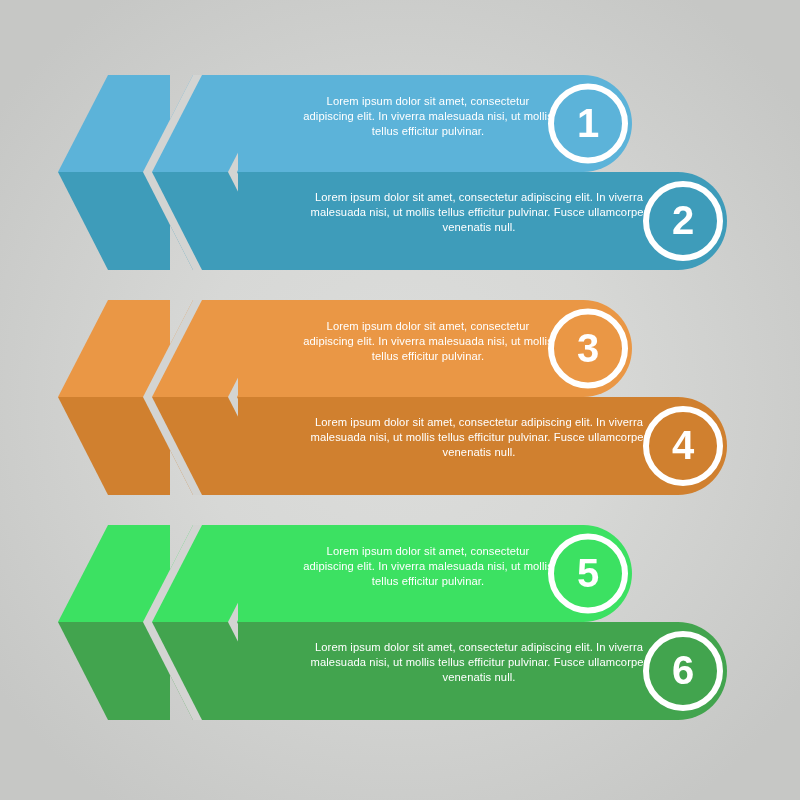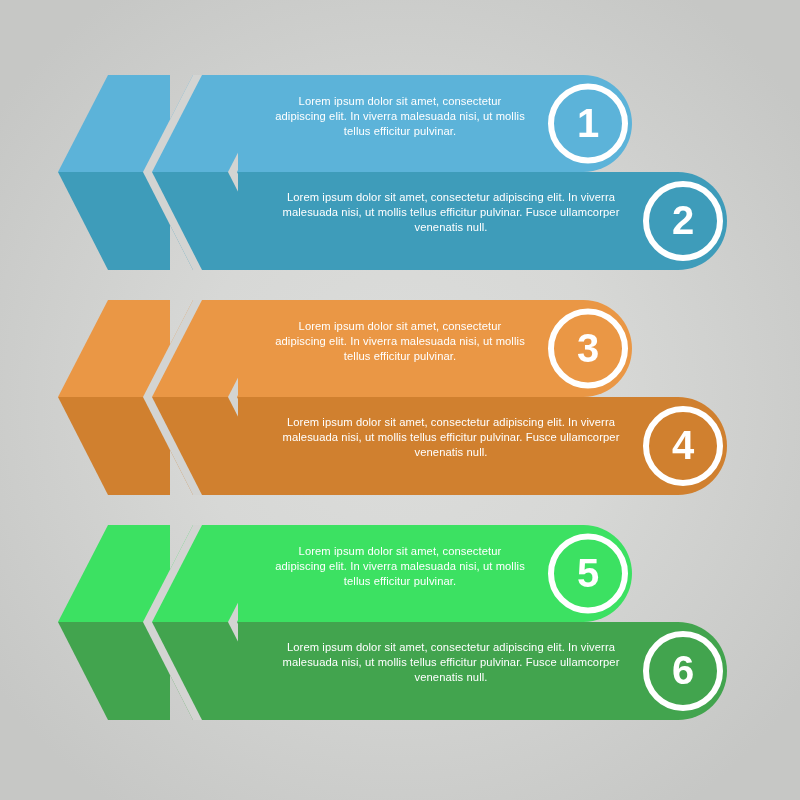--- a/index.html
+++ b/index.html
@@ -15,20 +15,21 @@
   .group{position:absolute;left:0;width:800px;height:240px;}
   .svg-layer{position:absolute;left:0;top:0;width:800px;height:240px;}
   .rowtext{
     position:absolute;
     color:#ffffff;
     font-size:11.2px;
     line-height:15.2px;
     text-align:center;
     letter-spacing:.1px;
     white-space:normal;
+    margin-left:28px;
   }
   .rowtext.top{ left:272px; top:34px; width:256px; }
   .rowtext.bot{ left:272px; top:130px; width:358px; }
   .numtxt{
     position:absolute;
     color:#ffffff;
     font-size:40px;
     font-weight:bold;
     line-height:1;
     text-align:center;

